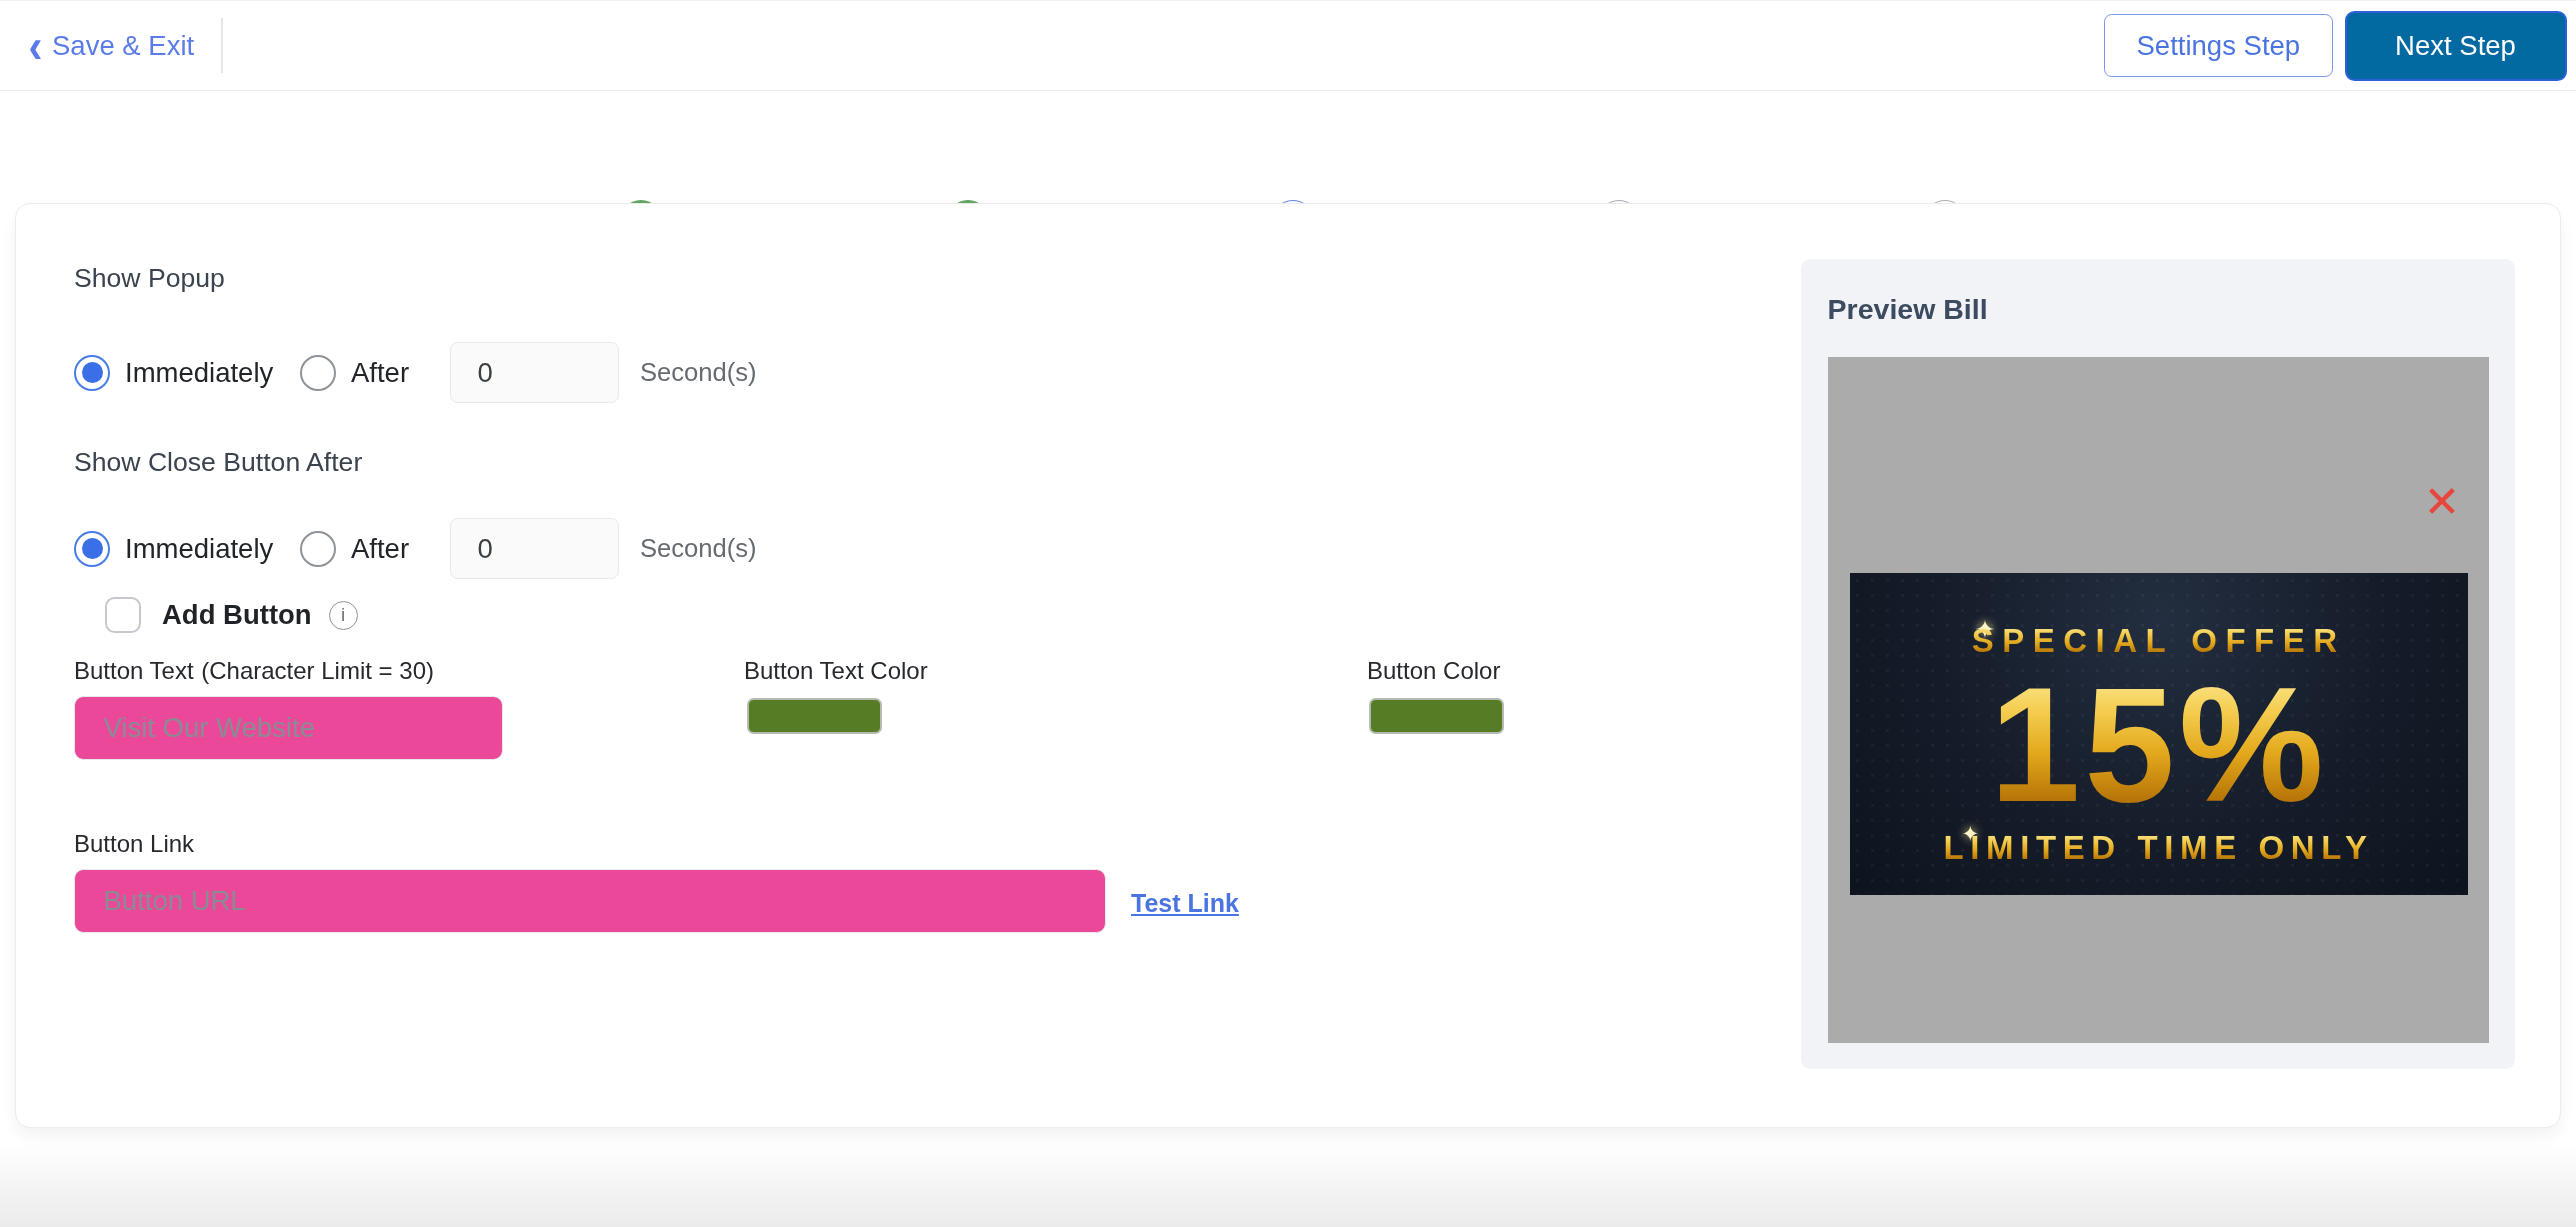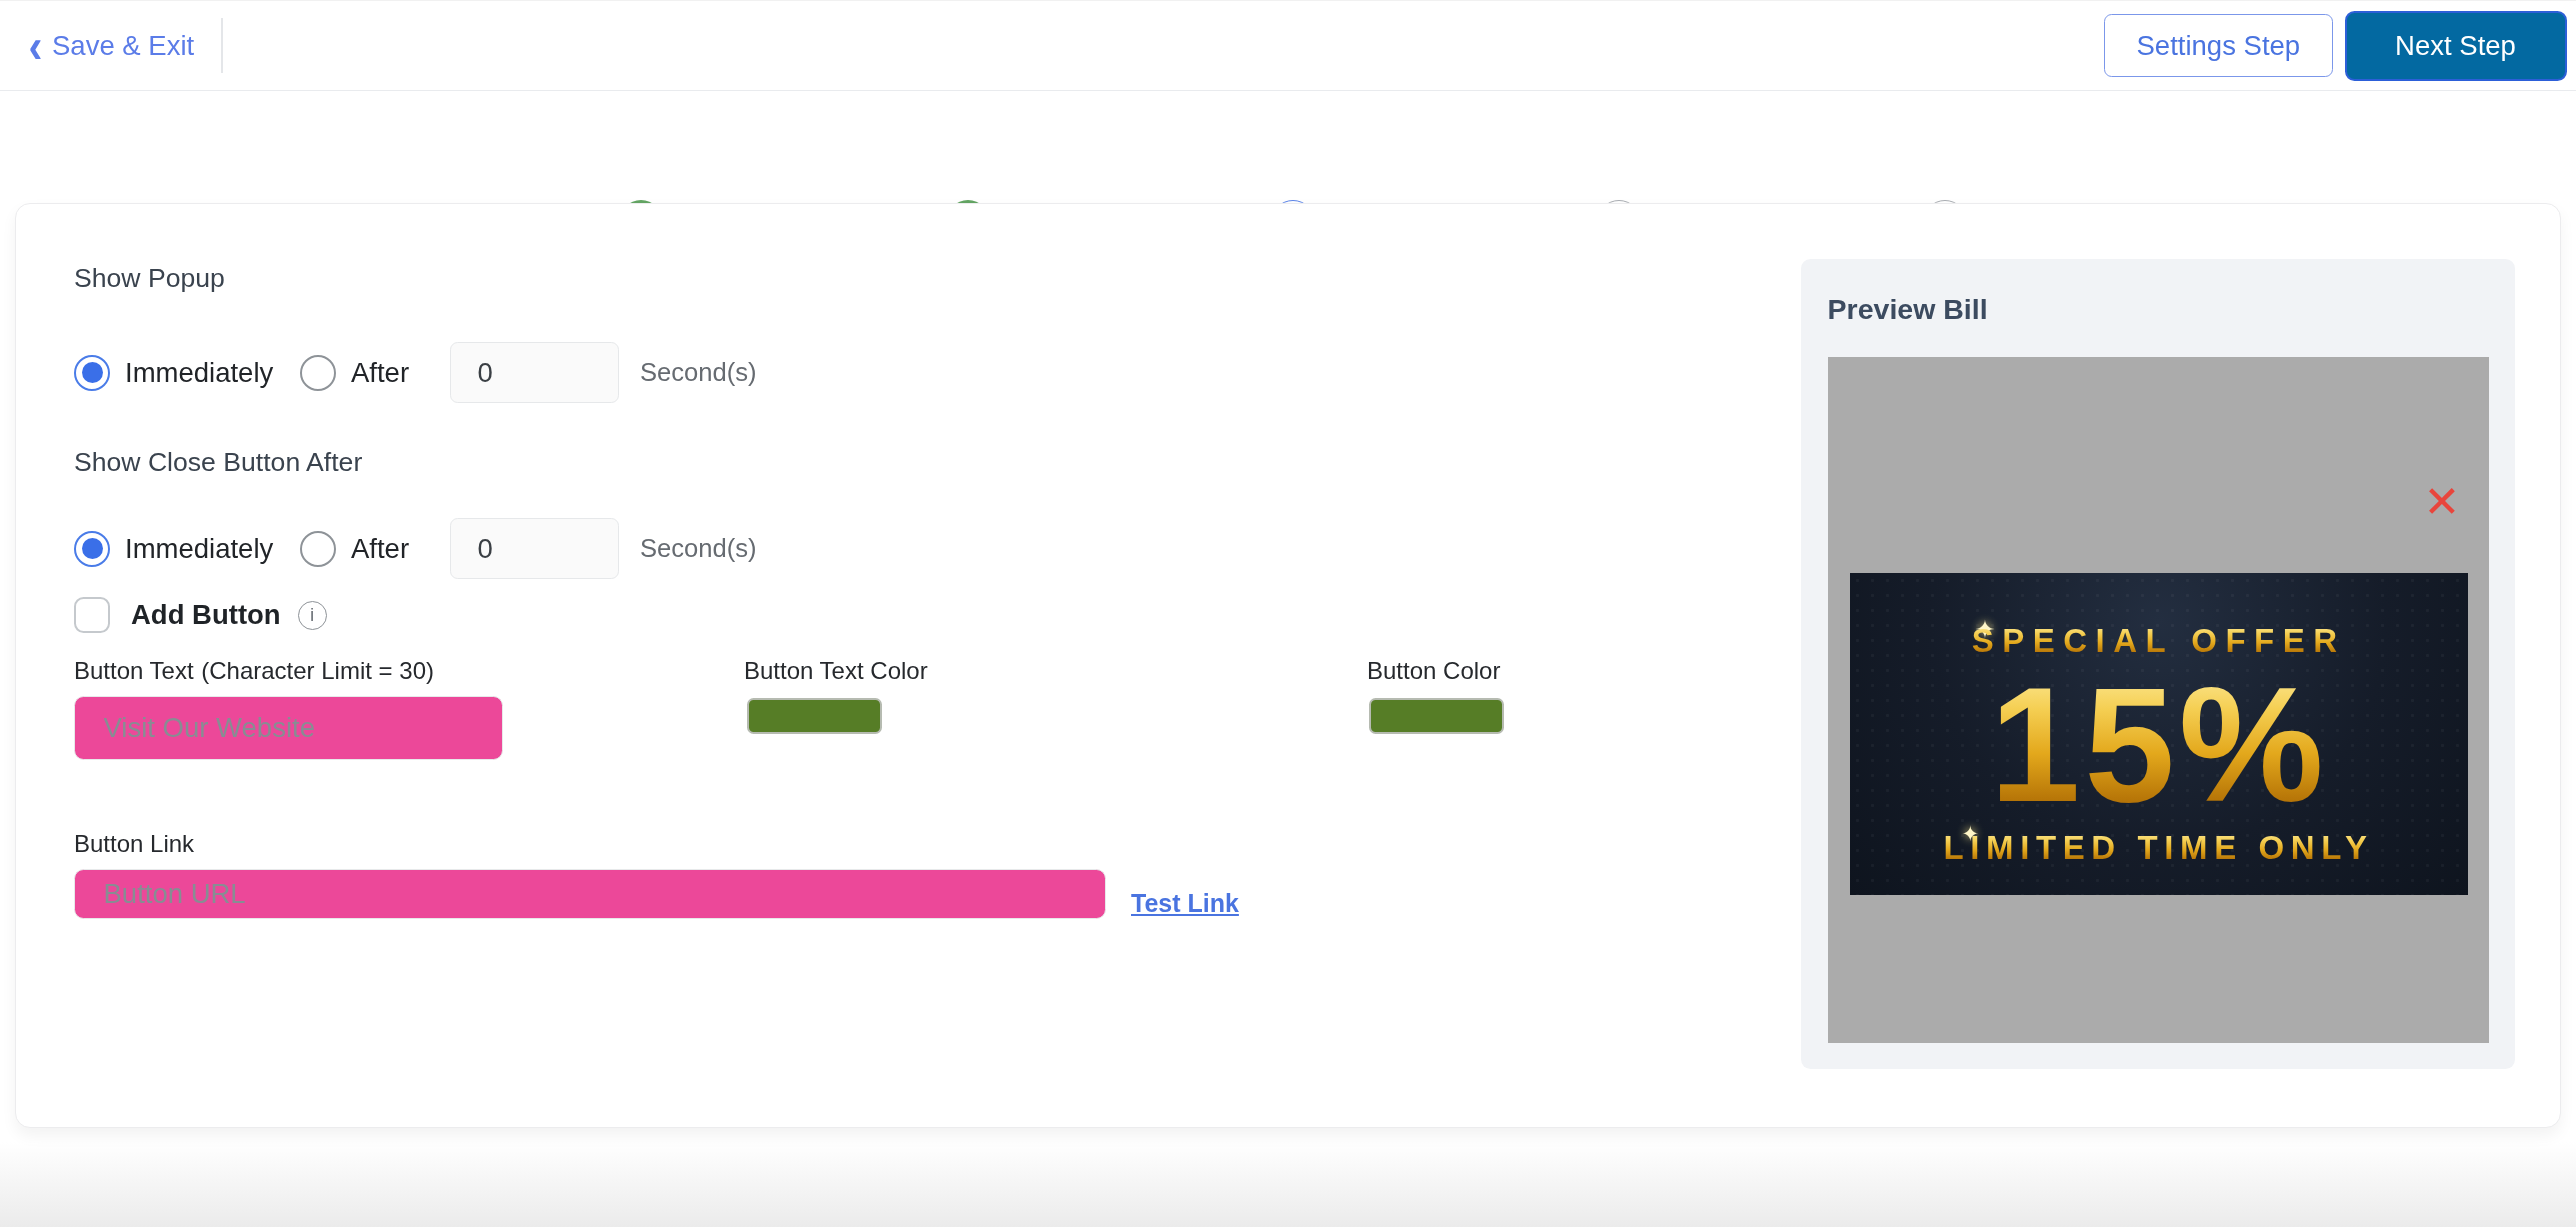--- a/index.html
+++ b/index.html
@@ -58,21 +58,21 @@
   .radio.unselected { border:2.8px solid #8e9398; }
   .radio-label { font-size:27.5px; color:#212428; margin-left:15px; }
   .radio-label.first { width:152px; }
   .radio-label.second { width:80px; }
   .radio + .radio-label + .radio { margin-left:23px; }
   .seconds-input {
     margin-left:19px; width:169px; height:61px; background:#fafafa; border:1.9px solid #e6e8ea;
     border-radius:7.6px; font-size:27.5px; font-family:inherit; color:#3a3f44; padding-left:26.6px; outline:none;
   }
   .seconds-suffix { margin-left:21px; font-size:25.6px; color:#666b71; }
-  .checkbox-row { position:absolute; display:flex; align-items:center; }
+  .checkbox-row { position:absolute; display:flex; align-items:center;margin-left:31px; }
   .checkbox { width:36px; height:36px; border:2.8px solid #c5c9cd; border-radius:9.5px; background:#fff; cursor:pointer; }
   .checkbox-label { font-size:27.5px; font-weight:700; color:#1f2327; margin-left:21px; }
   .info-icon {
     margin-left:17px; width:29px; height:29px; border-radius:50%; border:1.9px solid #8d9297;
     color:#6f747a; font-size:19px; display:flex; align-items:center; justify-content:center;
     font-style:normal; cursor:pointer;
   }
   .field-label { position:absolute; font-size:24px; color:#26292d; font-weight:500; white-space:nowrap; }
   .field-label .hint { font-weight:400; margin-left:7.6px; }
   .text-input {
@@ -209,21 +209,21 @@
       <span>Button Text</span><span class="hint">(Character Limit = 30)</span>
     </div>
     <div class="field-label" style="left:728px;top:453px;">Button Text Color</div>
     <div class="field-label" style="left:1351px;top:453px;">Button Color</div>
 
     <input class="text-input" style="left: 58px; top: 492px; width: 429px; height: 64px;" placeholder="Visit Our Website">
     <div class="color-swatch" style="left: 731px; top: 494px; background: rgb(86, 125, 38);"></div>
     <div class="color-swatch" style="left: 1353px; top: 494px; background: rgb(86, 125, 38);"></div>
 
     <div class="field-label" style="left:58px;top:626px;">Button Link</div>
-    <input class="text-input" style="left: 58px; top: 665px; width: 1032px; height: 50px;" placeholder="Button URL">
+    <input class="text-input" style="left: 58px; top: 665px; width: 1032px; height: 64px;" placeholder="Button URL">
     <a class="test-link" style="left:1115px;top:685px;">Test Link</a>
 
     <div class="preview-card">
       <div class="preview-title">Preview Bill</div>
       <div class="preview-backdrop">
         <div class="preview-close">✕</div>
         <div class="popup-image">
           <span class="sparkle s1">✦</span>
           <div class="popup-headline gold-text">SPECIAL OFFER</div>
           <div class="popup-discount gold-text">15%</div>

